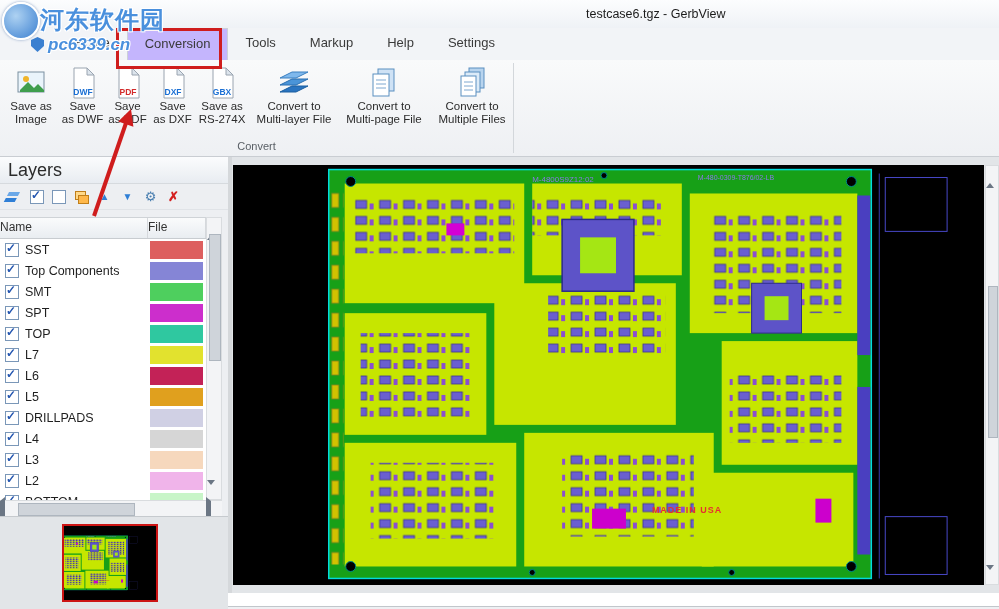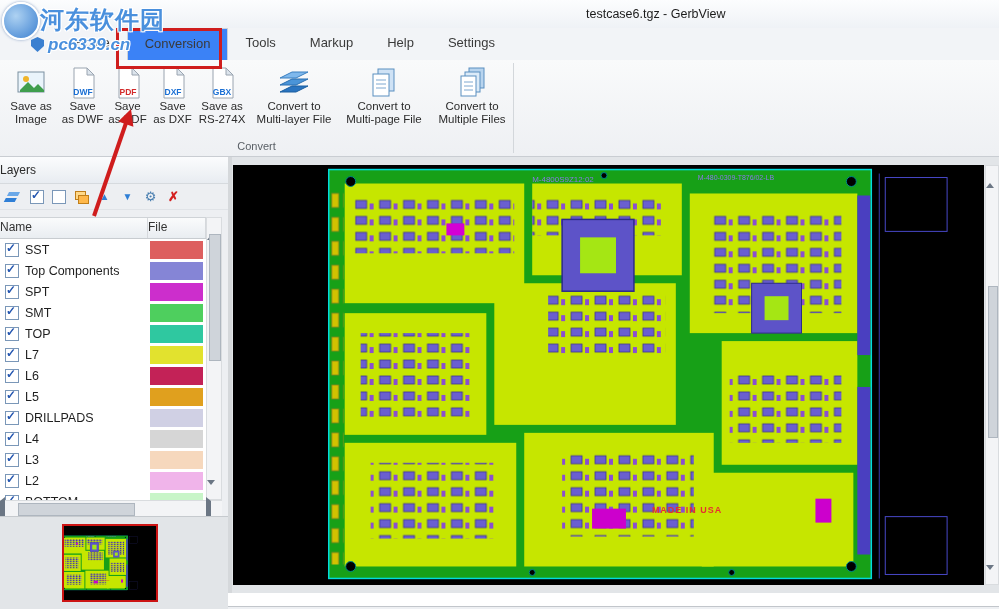--- a/index.html
+++ b/index.html
@@ -8,41 +8,41 @@
 
   
   .titlebar{position:absolute;left:0;top:0;width:100%;height:28px;
             background:linear-gradient(#fcfdfe,#eff2f6)}
   .title{position:absolute;left:586px;top:7px;font-size:12.5px;color:#1b1b1b}
 
   
   .tabs-row{position:absolute;left:0;top:28px;width:100%;height:32px;background:#f2f4f7}
   .tabs{display:flex;padding-left:58px;height:100%}
   .tab{padding:0 17px;line-height:30px;font-size:13px;color:#3a3a3a;cursor:default}
-  .tab.active{background:#3b82f6;border:1px solid #ccd1d7;border-bottom:none;line-height:29px}
+  .tab.active{background:#c4b5fd;border:1px solid #ccd1d7;border-bottom:none;line-height:29px}
 
   
   .ribbon{position:absolute;left:0;top:60px;width:100%;height:97px;
           background:linear-gradient(#f9fafb,#eef0f3);border-bottom:1px solid #c9cdd2;box-sizing:border-box}
   .rbtn-row{display:flex;align-items:flex-start;padding-left:2px}
   .rbtn{display:flex;flex-direction:column;align-items:center;padding-top:5px;height:72px;cursor:pointer}
   .rbtn:nth-child(1){width:58px}
   .rbtn:nth-child(2),.rbtn:nth-child(3),.rbtn:nth-child(4){width:45px}
   .rbtn:nth-child(5){width:54px}
   .rbtn:nth-child(6),.rbtn:nth-child(7){width:90px}
   .rbtn:nth-child(8){width:86px}
   .ricon{height:35px;display:flex;align-items:center;justify-content:flex-end}
   .rlabel{font-size:11.5px;line-height:13px;color:#2b2b2b;white-space:nowrap}
   .group-label{position:absolute;left:0;top:80px;width:513px;text-align:center;
                font-size:11px;color:#5a6066}
   .group-sep{position:absolute;left:513px;top:3px;height:90px;width:1px;background:#d3d7db}
 
   
   .left-panel{position:absolute;left:0;top:157px;width:228px;height:452px;background:#edeff2}
-  .lp-header{height:26px;line-height:26px;padding-left:0;font-size:12px;color:#2b2b2b;
+  .lp-header{height:26px;line-height:26px;padding-left:8px;font-size:18px;color:#2b2b2b;
              background:linear-gradient(#fbfcfd,#e8ecf1);border-bottom:1px solid #d6dade}
   .lp-toolbar{height:25px;display:flex;align-items:center;gap:8px;padding-left:7px;
               border-bottom:1px solid #e0e3e7}
   .tbi{width:15px;height:14px;position:relative;font-size:12px;line-height:14px;
        text-align:center;cursor:pointer;display:inline-block}
   .tbi-check-all,.tbi-uncheck-all{width:12px;height:12px;border:1px solid #7a97b8;background:#fff}
   .tbi-check-all .tbi-glyph{position:absolute;left:0;top:-3px;color:#2456b0;font-weight:bold;font-size:12px}
   .tbi-move-up,.tbi-move-down{color:#2f7fd6;font-size:10px}
   .tbi-layer-settings{color:#4a7fb0;font-size:13px}
   .tbi-remove-layer{color:#d42020;font-weight:bold;font-size:13px}
@@ -372,34 +372,34 @@
       <span class="lname">Top Components</span>
     </div>
     <div class="cc">
       <span class="swatch" style="background: rgb(133, 133, 214);"></span>
     </div>
   </div>
 
   <div class="lrow">
     <div class="nc">
       <span class="cb"></span>
+      <span class="lname">SMT</span>
+    </div>
+    <div class="cc">
+      <span class="swatch" style="background: rgb(78, 207, 94);"></span>
+    </div>
+  </div>
+
+  <div class="lrow">
+    <div class="nc">
+      <span class="cb"></span>
       <span class="lname">SPT</span>
     </div>
     <div class="cc">
       <span class="swatch" style="background: rgb(204, 46, 204);"></span>
-    </div>
-  </div>
-
-  <div class="lrow">
-    <div class="nc">
-      <span class="cb"></span>
-      <span class="lname">SMT</span>
-    </div>
-    <div class="cc">
-      <span class="swatch" style="background: rgb(78, 207, 94);"></span>
     </div>
   </div>
 
   <div class="lrow">
     <div class="nc">
       <span class="cb"></span>
       <span class="lname">TOP</span>
     </div>
     <div class="cc">
       <span class="swatch" style="background: rgb(47, 200, 160);"></span>

